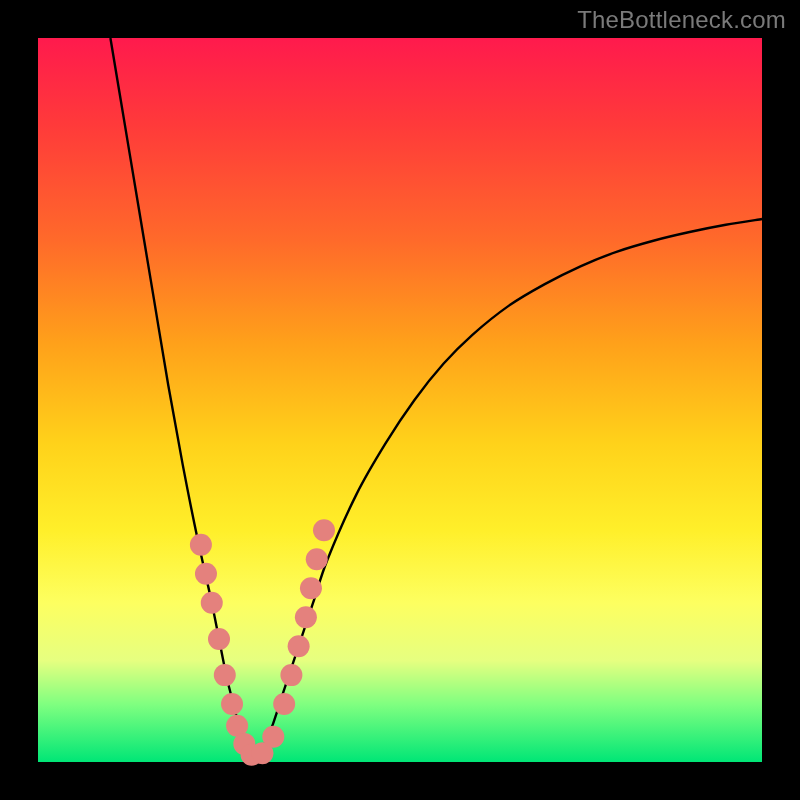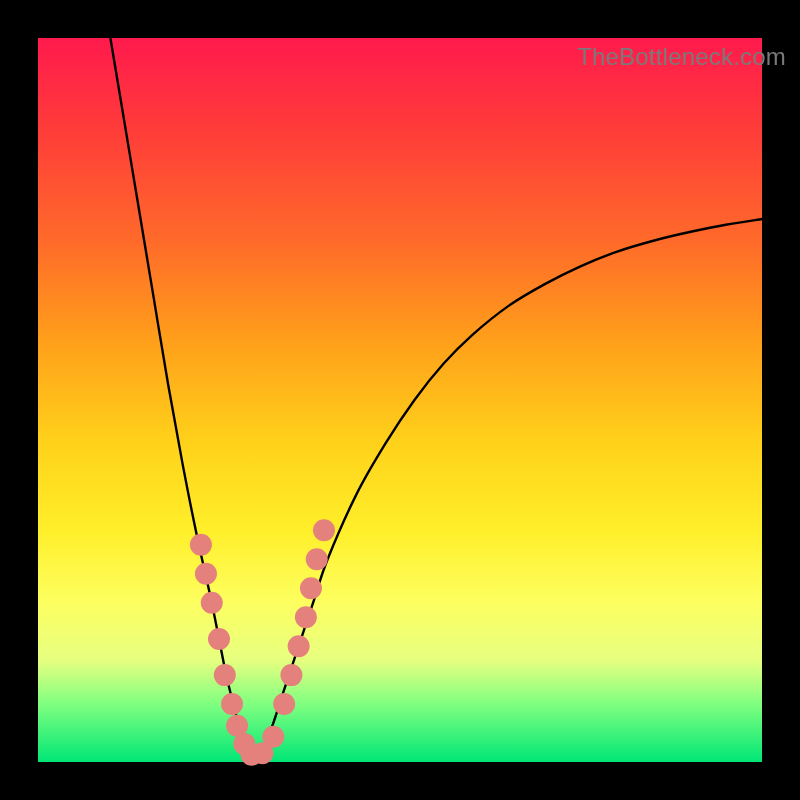--- a/index.html
+++ b/index.html
@@ -38,21 +38,20 @@
       #00e676 100%);
   }
   .watermark {
     position: absolute;
     top: 6px;
     right: 14px;
     color: #7a7a7a;
     font-size: 24px;
     letter-spacing: 0.2px;
     font-weight: 400;
-    margin-top: 37px;
   }
   svg.overlay {
     position: absolute;
     left: 38px;
     top: 38px;
     width: 724px;
     height: 724px;
     overflow: visible;
   }
   .curve {

